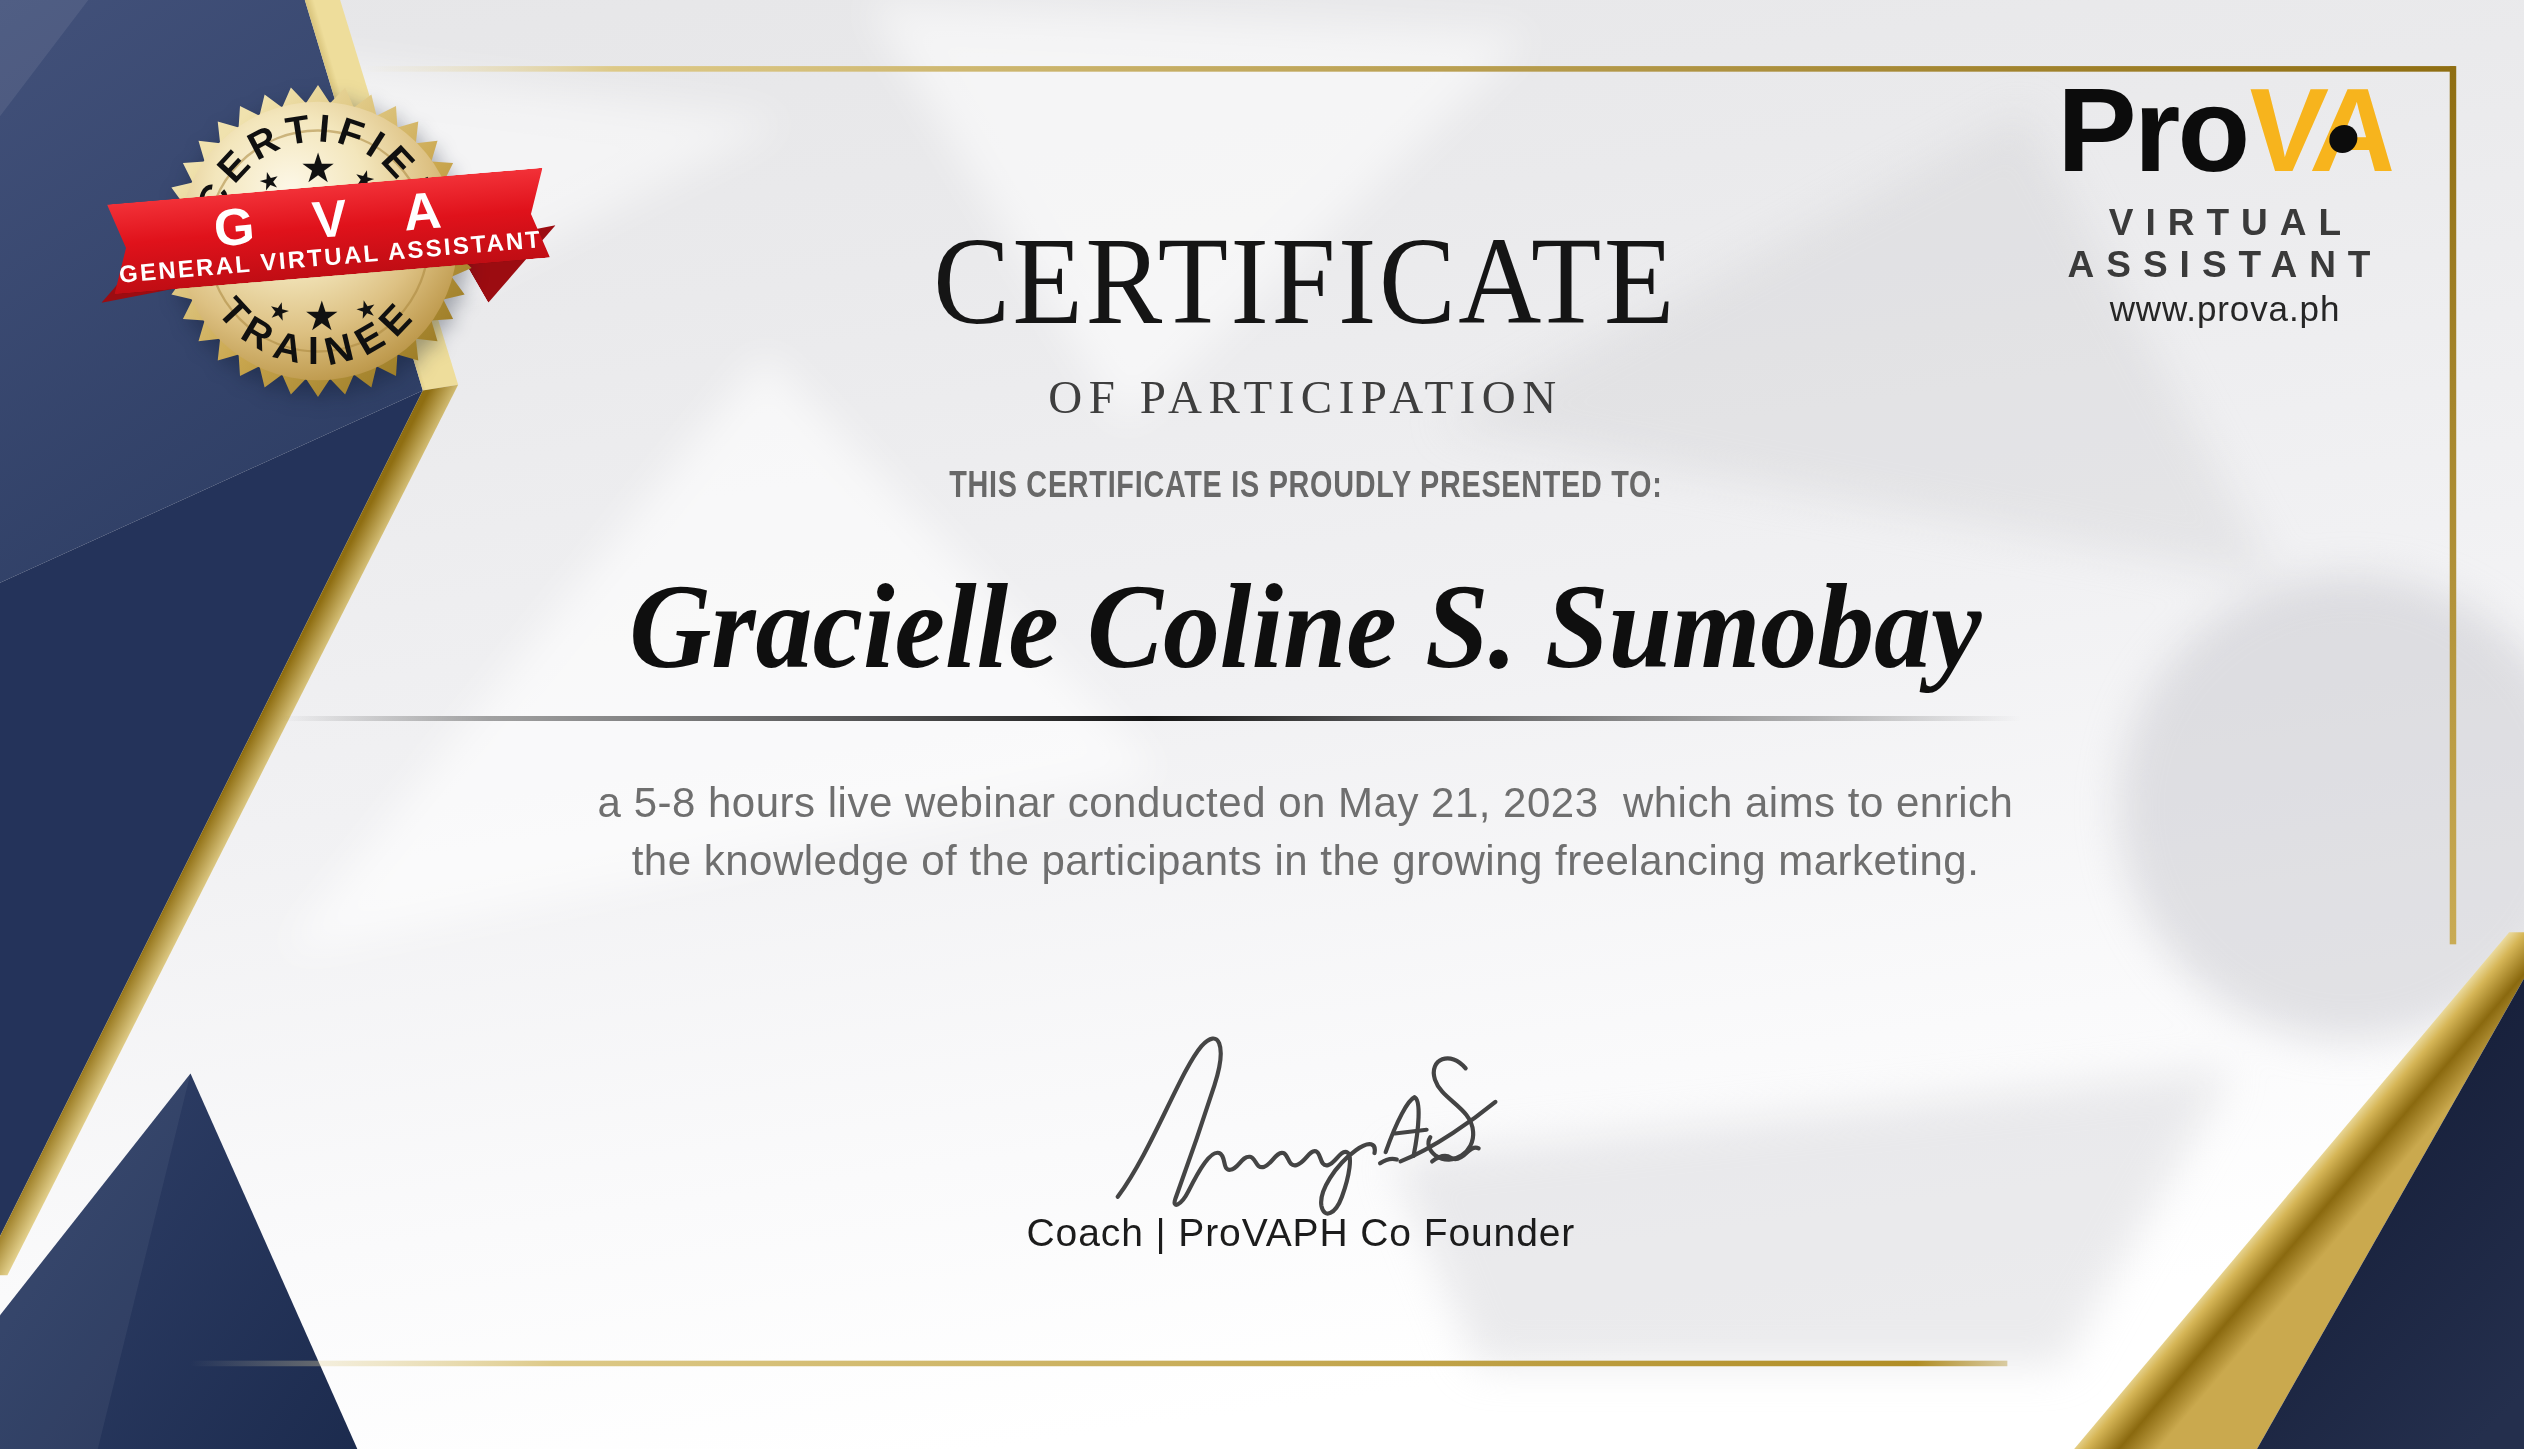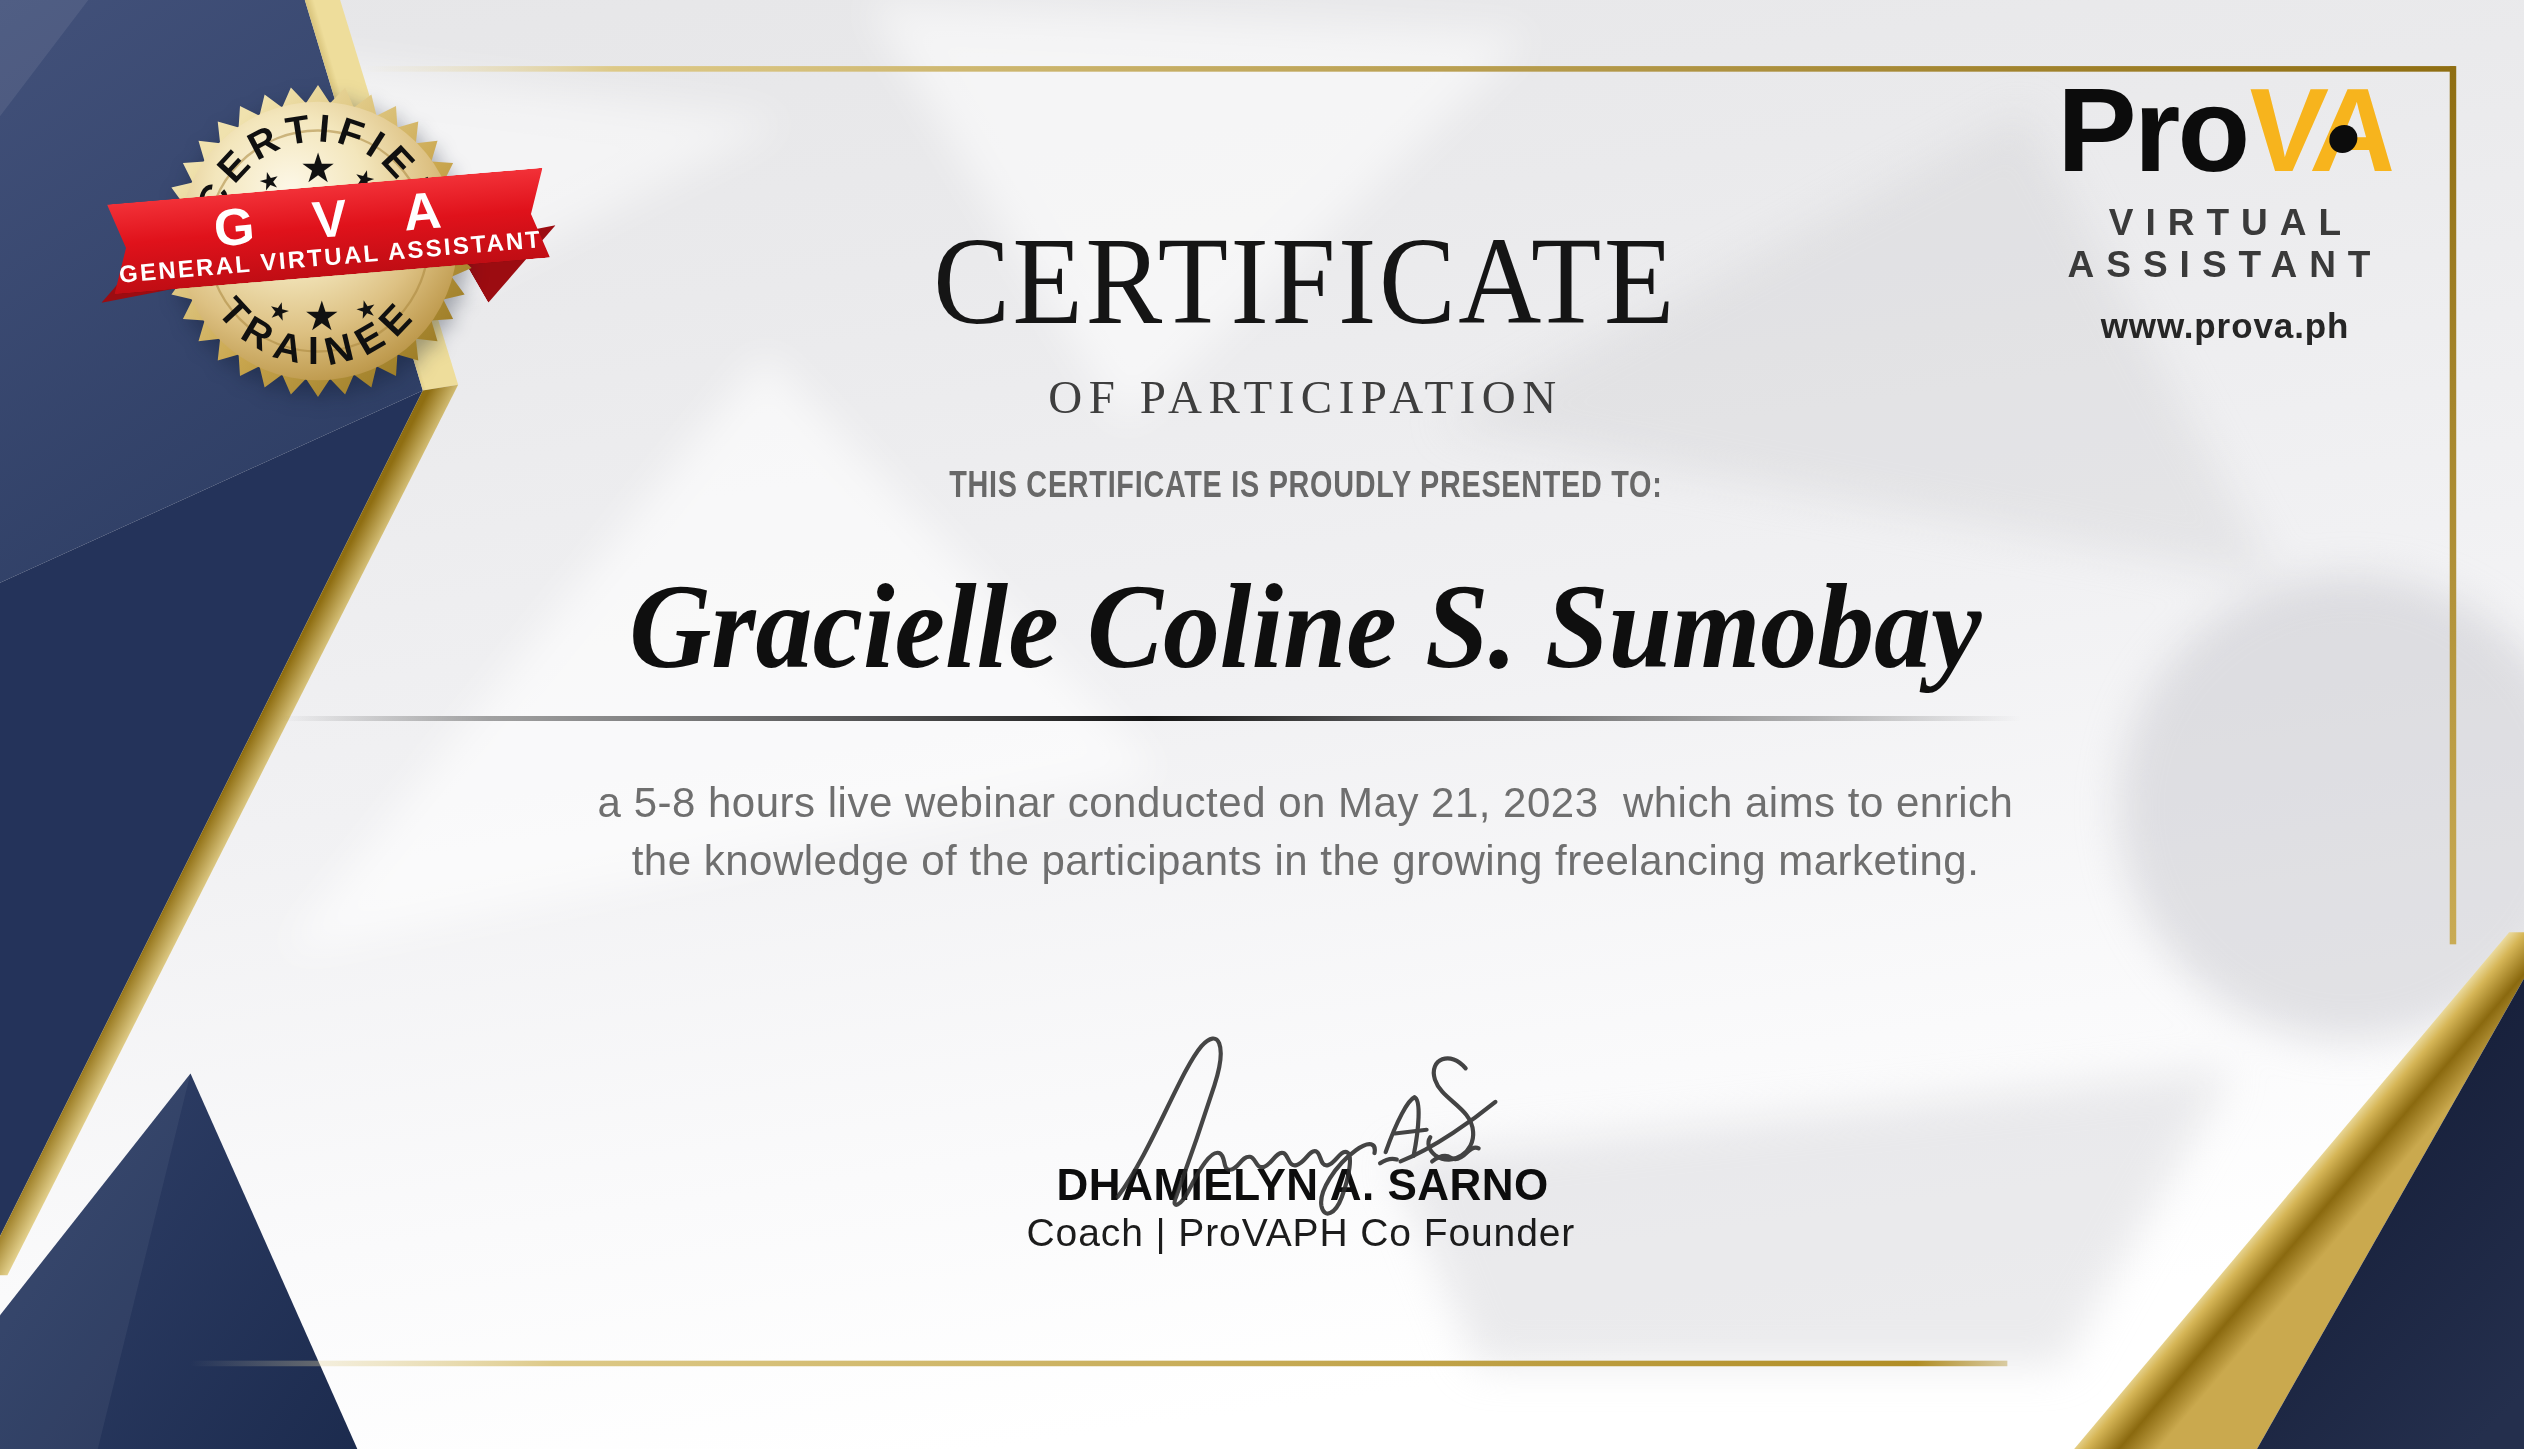--- a/index.html
+++ b/index.html
@@ -39,21 +39,21 @@
   .flap-left{left:95px;top:245px;transform:rotate(-30deg);clip-path:polygon(0 50%,100% 0,100% 100%);}
   .flap-right{left:465px;top:216px;transform:rotate(-30deg);clip-path:polygon(0 0,100% 50%,0 100%);}
 
   
   .logo{position:absolute;left:2030px;top:70px;width:390px;text-align:center;z-index:3;}
   .logo-row{display:flex;align-items:flex-start;justify-content:center;line-height:1;}
   .logo-pro{font-size:119px;font-weight:bold;letter-spacing:-2.8px;color:#0c0c0c;}
   .logo-va{position:relative;font-size:119px;font-weight:bold;letter-spacing:-5.6px;color:#f7b41d;transform:skewX(-4deg);}
   .logo-va .dot{position:absolute;left:57%;top:46%;width:28px;height:28px;border-radius:50%;background:#0c0c0c;}
   .logo-sub{margin-top:13px;font-size:37px;font-weight:bold;letter-spacing:12px;text-indent:12px;color:#3a3a3a;}
-  .logo-url{margin-top:20px;font-size:35px;font-weight:bold;letter-spacing:0.9px;color:#262626;}
+  .logo-url{margin-top:3px;font-size:35px;font-weight:normal;letter-spacing:0.9px;color:#262626;}
 
   
   .col{position:absolute;left:86px;right:0;text-align:center;}
   .title{top:219px;font-family:"Liberation Serif",serif;font-size:125px;line-height:1;color:#151515;}
   .title .sx{display:inline-block;transform:scaleX(.92);letter-spacing:2.8px;}
   .subtitle{top:374px;font-family:"Liberation Serif",serif;font-size:47px;line-height:1;color:#3e3e3e;}
   .subtitle .sx{display:inline-block;letter-spacing:6.5px;}
   .presented{top:467px;font-size:36px;font-weight:bold;line-height:1;color:#686868;}
   .presented .sx{display:inline-block;transform:scaleX(.8);letter-spacing:0.9px;}
   .name{top:563px;font-family:"Liberation Serif",serif;font-style:italic;font-size:121px;line-height:1.05;color:#0f0f0f;font-weight:bold;}
@@ -215,17 +215,16 @@
     <g fill="none" stroke="#2b2b2b" stroke-width="4.5" stroke-linecap="round" opacity=".88">
       <path d="M 18 190 C 55 140 85 55 108 28 C 126 8 136 26 122 70 C 102 132 88 170 80 192 C 76 203 86 200 94 184 C 106 160 118 140 127 143 C 135 146 130 162 139 161 C 148 160 151 146 160 147 C 167 148 166 160 175 158 C 184 155 188 141 196 143 C 202 145 201 158 210 156 C 220 153 224 139 231 141 C 237 143 235 158 244 156 C 252 154 257 140 264 142 C 271 144 267 168 259 190 C 252 209 240 214 237 200 C 234 184 252 156 274 140 C 289 129 296 133 294 143"></path>
       <path d="M 306 142 C 318 108 330 86 337 83 C 344 86 342 116 336 146"></path>
       <path d="M 316 122 L 350 118"></path>
       <path d="M 300 154 C 306 150 312 148 318 150"></path>
       <path d="M 392 52 C 376 32 352 42 359 64 C 366 86 398 94 400 120 C 402 142 378 158 360 146 C 352 140 350 132 354 126"></path>
       <path d="M 322 152 C 358 138 402 106 424 88"></path>
       <path d="M 356 152 C 364 146 370 144 376 148 C 382 152 388 148 394 142 C 398 138 402 136 406 138"></path>
     </g>
   </svg>
-  <div class="col sig-name"><span class="off">DHAMIELYN A. SARNO</span></div>
   <div class="col sig-title"><span class="off">Coach | ProVAPH Co Founder</span></div>
 
 </div>
 
 
 </body></html>

